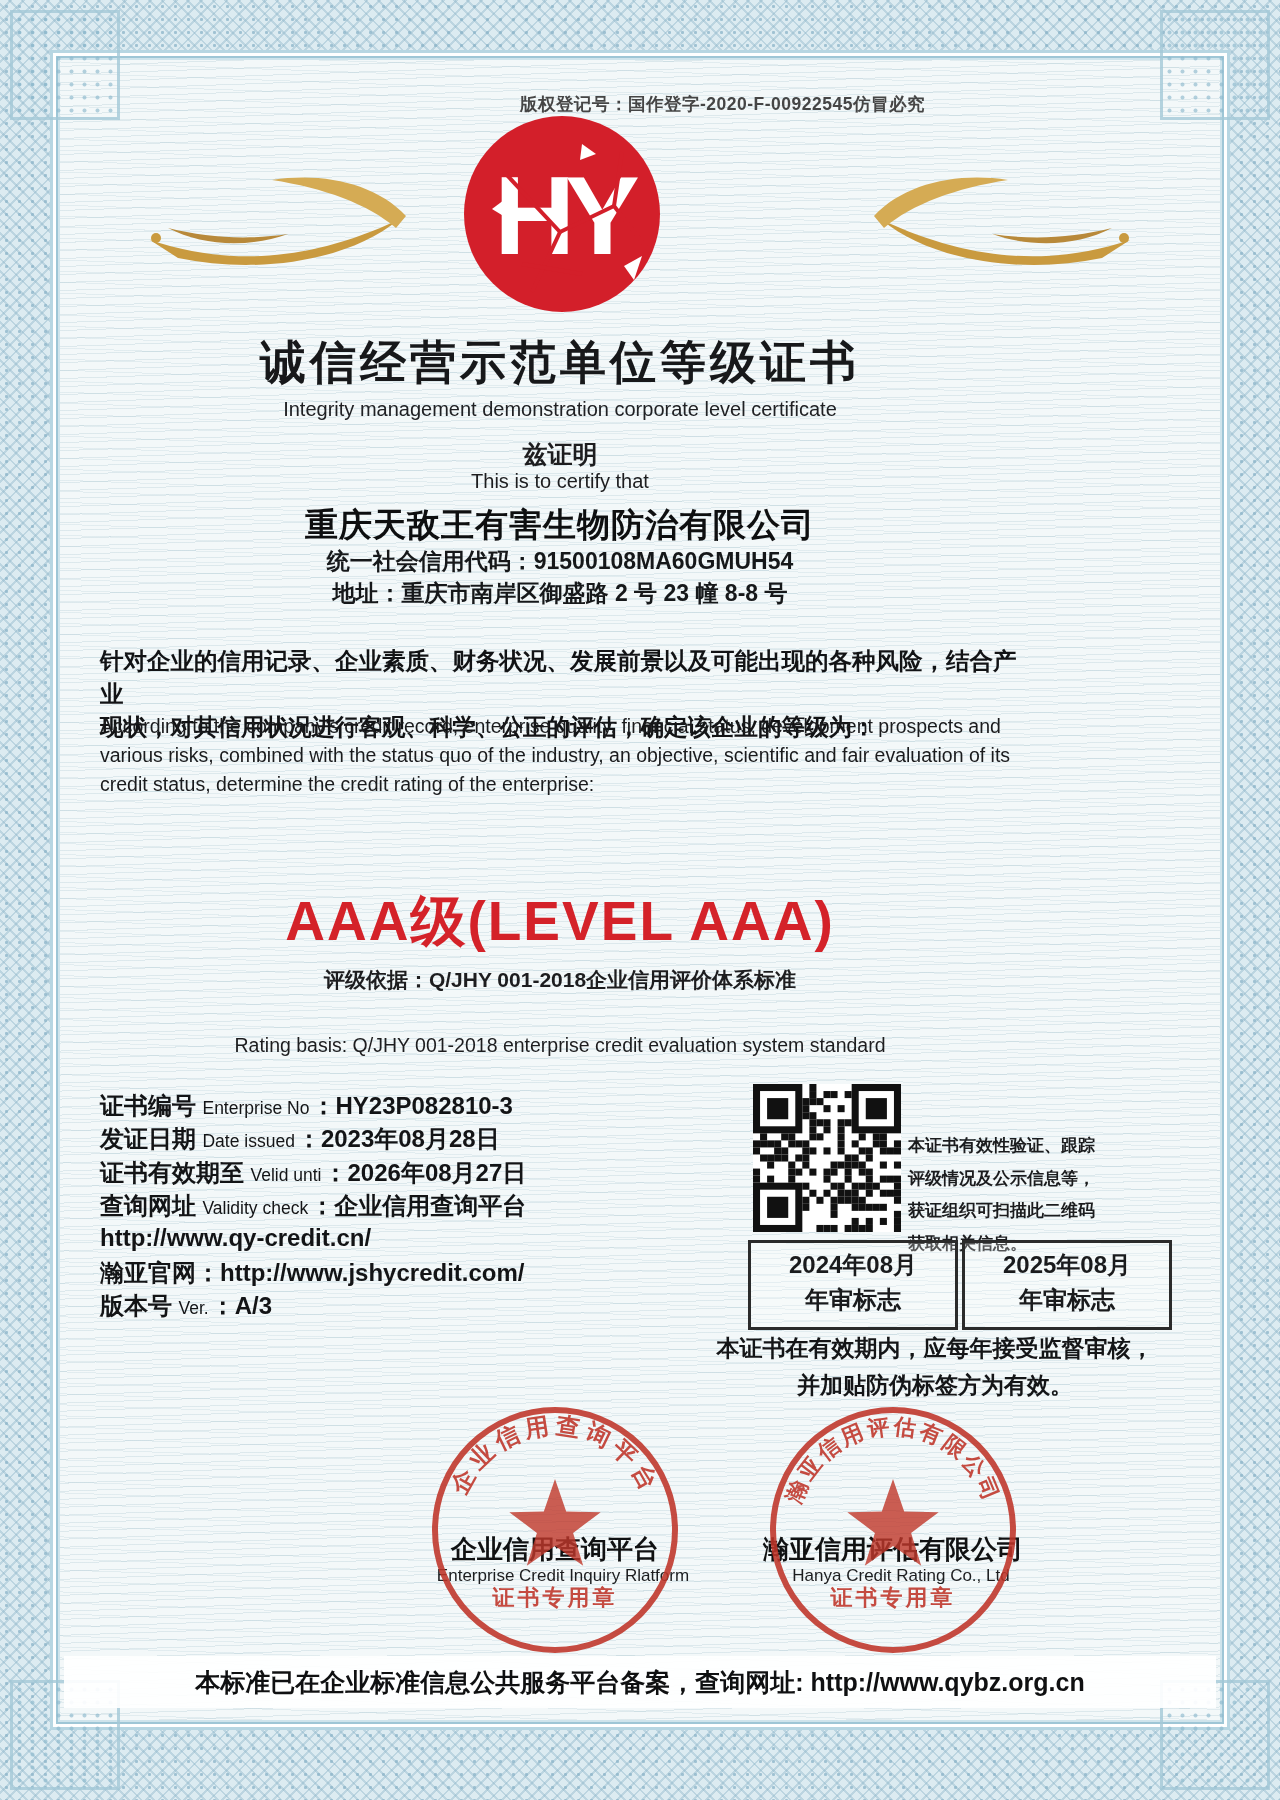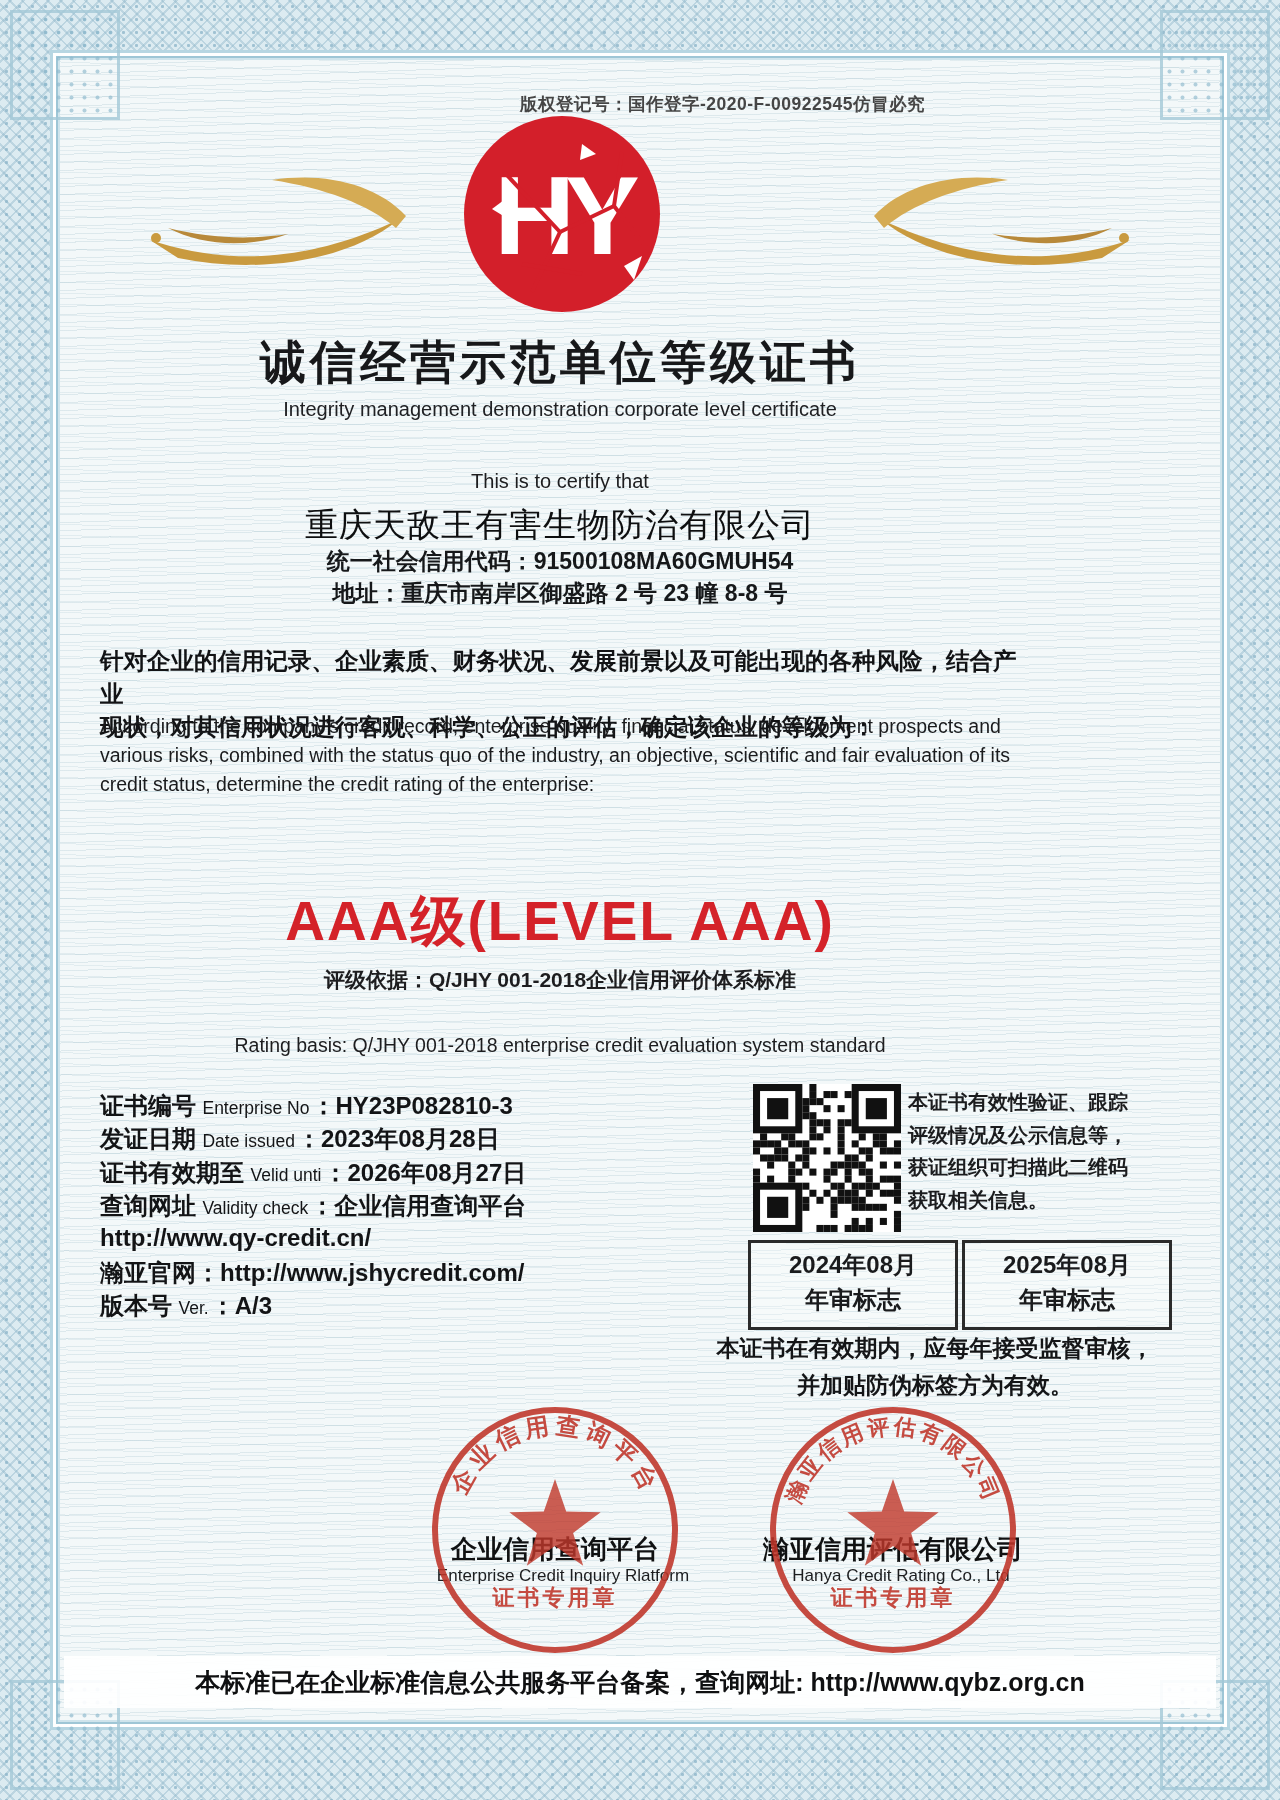--- a/index.html
+++ b/index.html
@@ -21,32 +21,32 @@
   .corner{position:absolute;width:104px;height:104px;border:3px solid #a4c9d8;
     background:radial-gradient(circle, rgba(140,185,205,.8) 1.6px, transparent 2.4px);
     background-size:13px 13px;opacity:.8;}
   .abs{position:absolute;}
   .centercol{position:absolute;left:30px;width:1060px;text-align:center;color:#1d1d1f;}
   .registry{font-size:17.5px;font-weight:700;color:#454545;letter-spacing:.5px;}
   .title-zh{font-size:46px;font-weight:700;letter-spacing:4px;color:#17181a;}
   .title-en{font-size:20px;font-weight:500;color:#202124;}
   .certify-zh{font-size:25px;font-weight:600;}
   .certify-en{font-size:20px;font-weight:500;}
-  .company{font-size:33px;font-weight:400;letter-spacing:1px;color:#0e0f10;}
+  .company{font-size:33px;font-weight:700;letter-spacing:1px;color:#0e0f10;}
   .subline{font-size:23px;font-weight:600;color:#16181a;}
   .para-zh{font-size:23.5px;font-weight:600;line-height:33px;color:#121315;}
   .para-en{font-size:19.5px;font-weight:400;line-height:29px;color:#1a1b1d;}
   .level{font-size:55px;font-weight:800;letter-spacing:2px;color:#d42229;}
   .basis-zh{font-size:21px;font-weight:600;}
   .basis-en{font-size:19.5px;font-weight:500;margin-top:40px;}
   .inforow{height:33.4px;white-space:nowrap;color:#131416;}
   .inforow .zh{font-size:24px;font-weight:700;}
   .inforow .en{font-size:17.5px;font-weight:500;margin:0 2px;}
   .inforow .val{font-size:24px;font-weight:700;}
-  .qrnote{font-size:20px;font-weight:600;line-height:32.5px;color:#1b1c1e;}
+  .qrnote{font-size:17px;font-weight:600;line-height:32.5px;color:#1b1c1e;margin-top:44px;}
   .rev-box{position:absolute;width:204px;height:80px;border:3px solid #2b2b2b;
     text-align:center;font-size:24px;font-weight:600;color:#1a1b1d;line-height:35px;padding-top:4px;
     background:rgba(255,255,255,.25);}
   .rev-note{font-size:23px;font-weight:600;line-height:37px;color:#141517;text-align:center;}
   .seal-group{position:absolute;width:300px;height:265px;}
   .seal-org-zh{position:absolute;left:0;top:127px;width:100%;text-align:center;
     font-size:26px;font-weight:800;color:#101112;}
   .seal-org-en{position:absolute;left:8px;top:161px;width:100%;text-align:center;
     font-size:17px;font-weight:500;color:#1c1d1f;}
   .seal-svg{position:absolute;left:0;top:0;pointer-events:none;}
@@ -92,20 +92,21 @@
     </g>
     <g fill="#ffffff">
       <polygon points="30,95 50,80 48,106"></polygon>
       <polygon points="162,152 180,142 172,166"></polygon>
       <polygon points="120,30 134,40 118,46"></polygon>
     </g>
   </svg>
 
   <div class="centercol title-zh" style="top:332px;">诚信经营示范单位等级证书</div>
   <div class="centercol title-en" style="top:398px;">Integrity management demonstration corporate level certificate</div>
+  <div class="centercol certify-zh" style="top:438px;">兹证明</div>
   <div class="centercol certify-en" style="top:470px;">This is to certify that</div>
   <div class="centercol company" style="top:503px;">重庆天敌王有害生物防治有限公司</div>
   <div class="centercol subline" style="top:546px;">统一社会信用代码：91500108MA60GMUH54</div>
   <div class="centercol subline" style="top:578px;">地址：重庆市南岸区御盛路 2 号 23 幢 8-8 号</div>
 
   <div class="abs para-zh" style="left:100px;top:645px;width:935px;">
     <span>针对企业的信用记录、企业素质、财务状况、发展前景以及可能出现的各种风险，结合产业</span><br>
     <span>现状，对其信用状况进行客观、科学、公正的评估，确定该企业的等级为：</span>
   </div>
   <div class="abs para-en" style="left:100px;top:712px;width:930px;">According to the company's credit record, enterprise quality, financial status, development prospects and various risks, combined with the status quo of the industry, an objective, scientific and fair evaluation of its credit status, determine the credit rating of the enterprise:</div>

